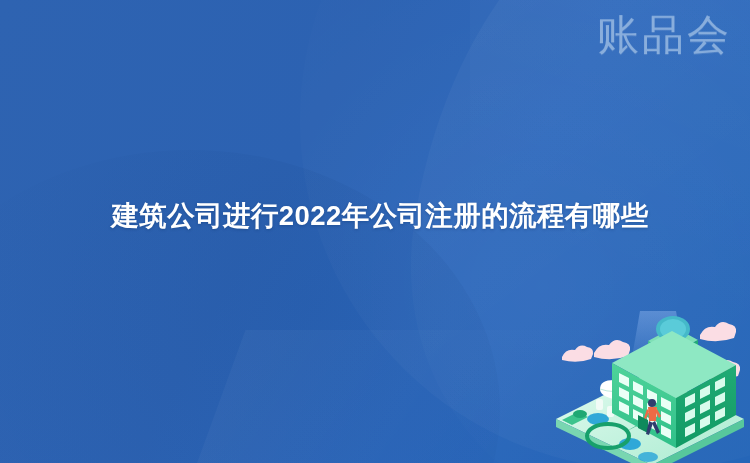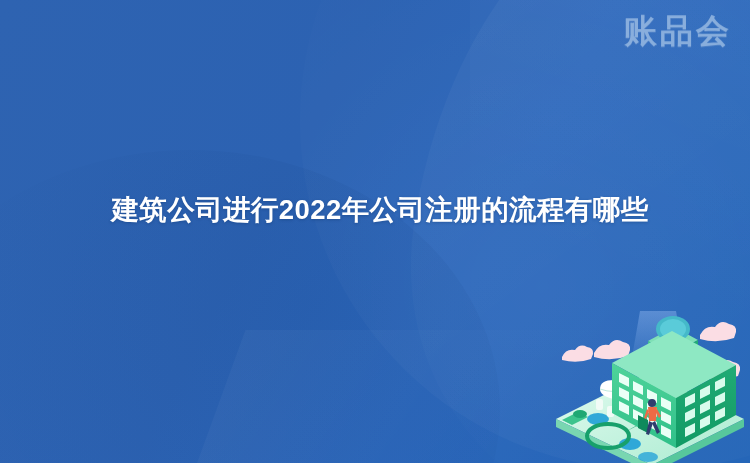--- a/index.html
+++ b/index.html
@@ -61,34 +61,34 @@
     width: 300px;
     height: 463px;
     background: linear-gradient(200deg, rgba(255,255,255,0.03) 0%, rgba(255,255,255,0) 60%);
   }
 
   
   #logo {
     position: absolute;
     top: 14px;
     right: 18px;
-    font-size: 33px;
+    font-size: 42px;
     line-height: 1;
-    font-weight: 700;
+    font-weight: 400;
     letter-spacing: 3px;
     color: rgba(173, 201, 234, 0.62);
     text-shadow: 0 1px 0 rgba(255,255,255,0.12);
     user-select: none;
   }
 
   
   #title {
     position: absolute;
     left: 70px;
-    top: 190px;
+    top: 196px;
     width: 620px;
     color: #ffffff;
     font-size: 27.5px;
     line-height: 40px;
     font-weight: 700;
     letter-spacing: 0.4px;
     text-align: center;
     text-shadow: 0 1px 3px rgba(8,40,90,0.30);
   }
 

